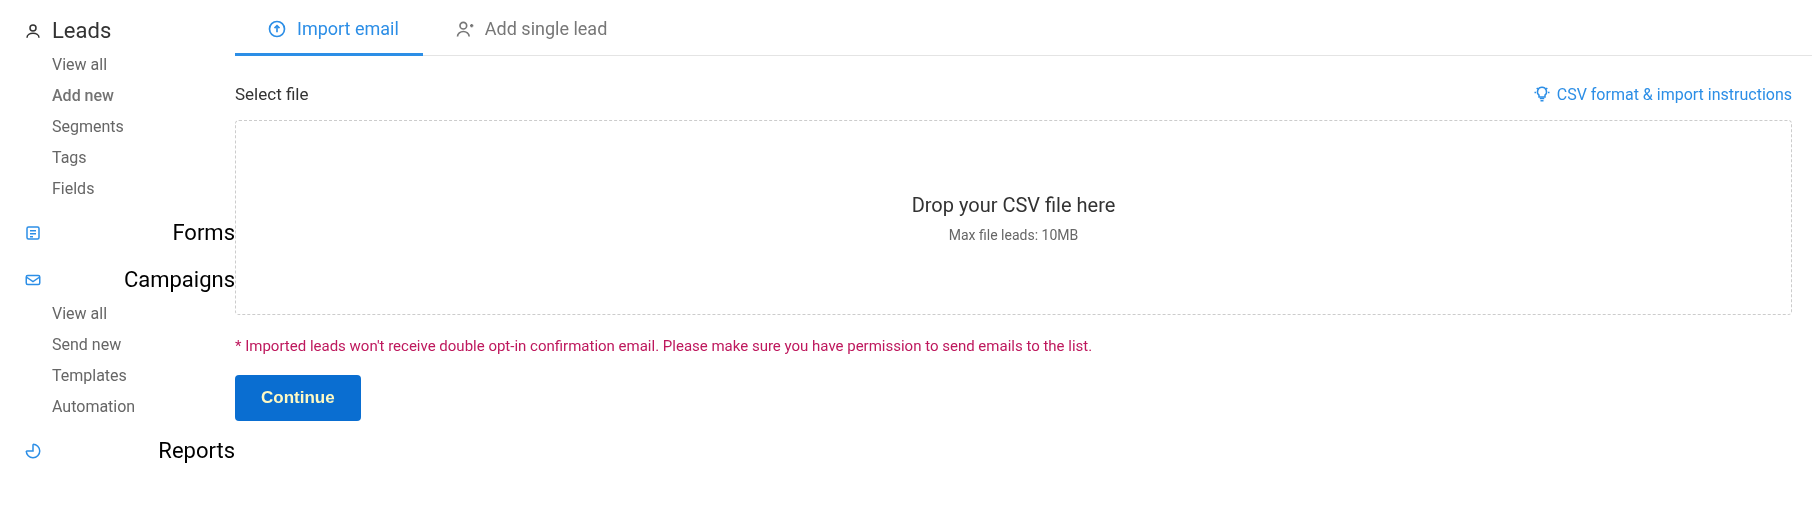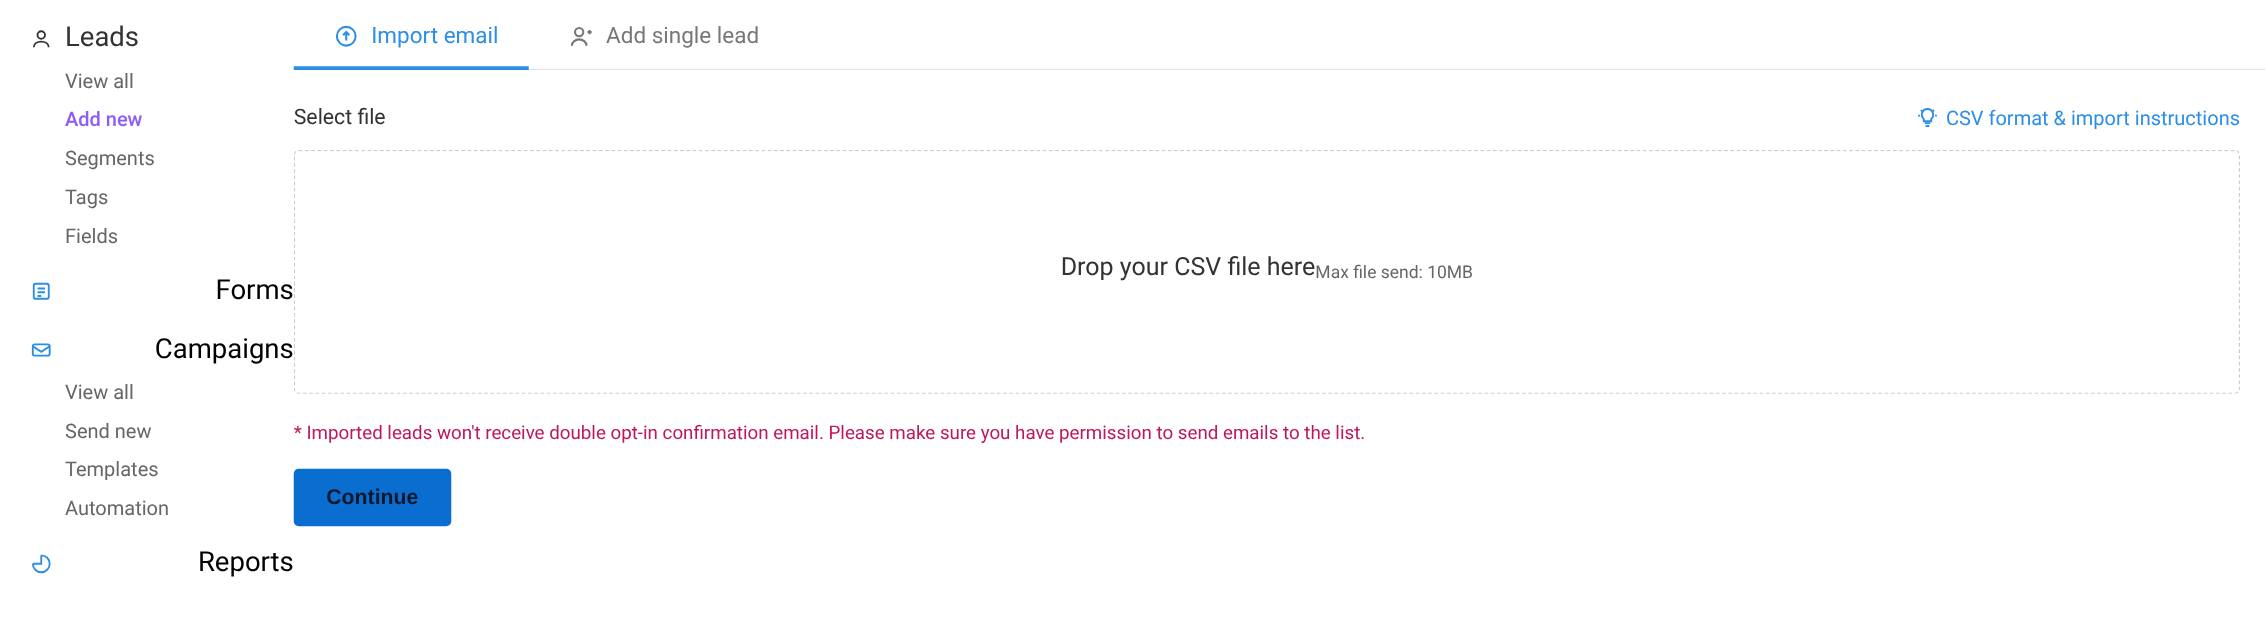--- a/index.html
+++ b/index.html
@@ -56,21 +56,21 @@
       list-style: none;
       padding-left: 28px;
     }
     .sidebar-sub li {
       padding: 6px 0;
       font-size: 16px;
       color: #666;
       cursor: pointer;
     }
     .sidebar-sub li.active {
-      color: #8b5cf6;
+      color: #737373;
       font-weight: 500;
     }
     
     .main {
       flex: 1;
       padding: 0 0 0 0;
     }
     .tabs {
       display: flex;
       border-bottom: 1px solid #e4e4e4;
@@ -124,20 +124,21 @@
       color: #2c8ee6;
       font-size: 16px;
       cursor: pointer;
       text-decoration: none;
     }
     .dropzone {
       border: 1px dashed #ccc;
       border-radius: 4px;
       height: 195px;
       display: flex;
+      flex-direction: column;
       align-items: center;
       justify-content: center;
       cursor: pointer;
     }
     .dropzone-title {
       font-size: 20px;
       color: #333;
       margin-bottom: 10px;
     }
     .dropzone-sub {
@@ -145,21 +146,21 @@
       color: #666;
     }
     .note {
       margin-top: 22px;
       font-size: 15px;
       color: #be185d;
     }
     .continue-btn {
       margin-top: 20px;
       background: #0a6ed1;
-      color: #0f172a;
+      color: #fef9c3;
       border: none;
       padding: 13px 26px;
       font-size: 17px;
       font-weight: 600;
       border-radius: 4px;
       cursor: pointer;
     }
     svg {
       width: 100%;
       height: 100%;
@@ -275,21 +276,21 @@
               <line x1="5" y1="4" x2="6.5" y2="5.5"></line>
               <line x1="17.5" y1="5.5" x2="19" y2="4"></line>
             </svg>
           </span>
           <span>CSV format &amp; import instructions</span>
         </a>
       </div>
 
       <div class="dropzone">
         <div class="dropzone-title">Drop your CSV file here</div>
-        <div class="dropzone-sub">Max file send: 10MB</div>
+        <div class="dropzone-sub">Max file leads: 10MB</div>
       </div>
 
       <div class="note">* Imported leads won't receive double opt-in confirmation email. Please make sure you have permission to send emails to the list.</div>
 
       <button class="continue-btn">Continue</button>
     </div>
   </main>
 </div>
 
 </body></html>

